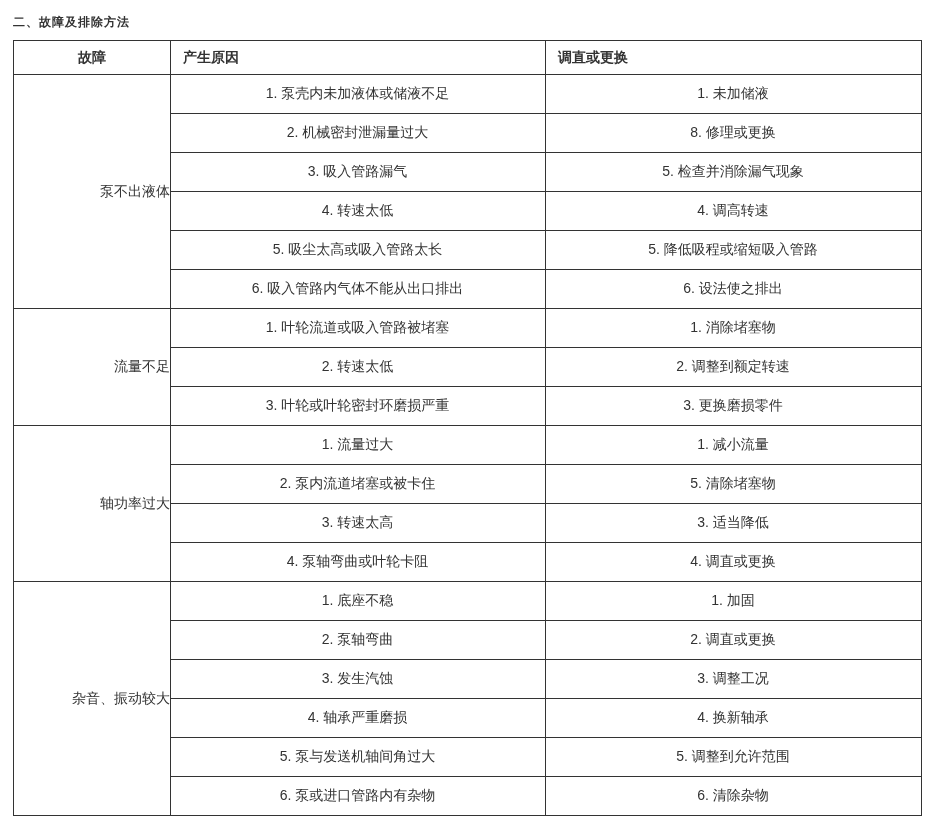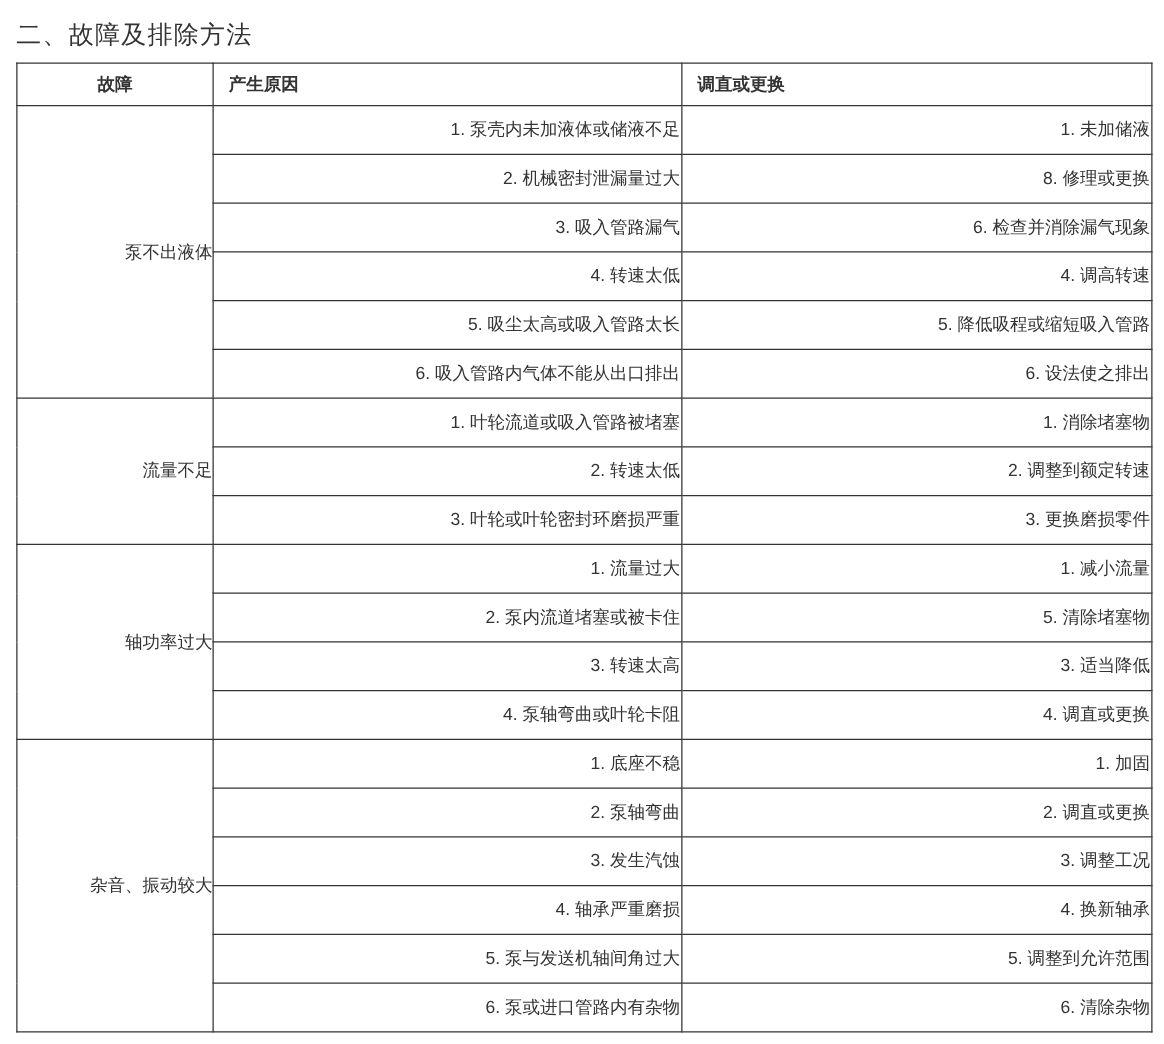--- a/index.html
+++ b/index.html
@@ -10,22 +10,22 @@
     font-family: "Liberation Sans", "DejaVu Sans", sans-serif;
     color: #333333;
   }
   .page {
     width: 931px;
     height: 835px;
     background: #ffffff;
     position: relative;
   }
   .doc-title {
-    font-size: 20px;
-    font-weight: normal;
+    font-size: 12px;
+    font-weight: bold;
     color: #333333;
     margin: 0;
     padding: 14px 0 9px 13px;
     letter-spacing: 1px;
   }
   table.fault-table {
     border-collapse: collapse;
     table-layout: fixed;
     width: 908px;
     margin-left: 13px;
@@ -50,21 +50,21 @@
   th.cause-head, th.remedy-head {
     text-align: left;
     padding-left: 12px;
   }
   td.fault-cell {
     text-align: right;
     padding: 0;
   }
   td.cause-cell, td.remedy-cell {
     height: 39px;
-    text-align: right;
+    text-align: center;
     padding-left: 0;
   }
 </style>
 </head>
 <body>
 
 <div class="page">
   <h2 class="doc-title">二、故障及排除方法</h2>
 
   <table class="fault-table">
@@ -85,21 +85,21 @@
           <td rowspan="6" class="fault-cell">泵不出液体</td>
           <td class="cause-cell">1. 泵壳内未加液体或储液不足</td>
           <td class="remedy-cell">1. 未加储液</td>
         </tr>
         <tr>
           <td class="cause-cell">2. 机械密封泄漏量过大</td>
           <td class="remedy-cell">8. 修理或更换</td>
         </tr>
         <tr>
           <td class="cause-cell">3. 吸入管路漏气</td>
-          <td class="remedy-cell">6. 检查并消除漏气现象</td>
+          <td class="remedy-cell">5. 检查并消除漏气现象</td>
         </tr>
         <tr>
           <td class="cause-cell">4. 转速太低</td>
           <td class="remedy-cell">4. 调高转速</td>
         </tr>
         <tr>
           <td class="cause-cell">5. 吸尘太高或吸入管路太长</td>
           <td class="remedy-cell">5. 降低吸程或缩短吸入管路</td>
         </tr>
         <tr>

